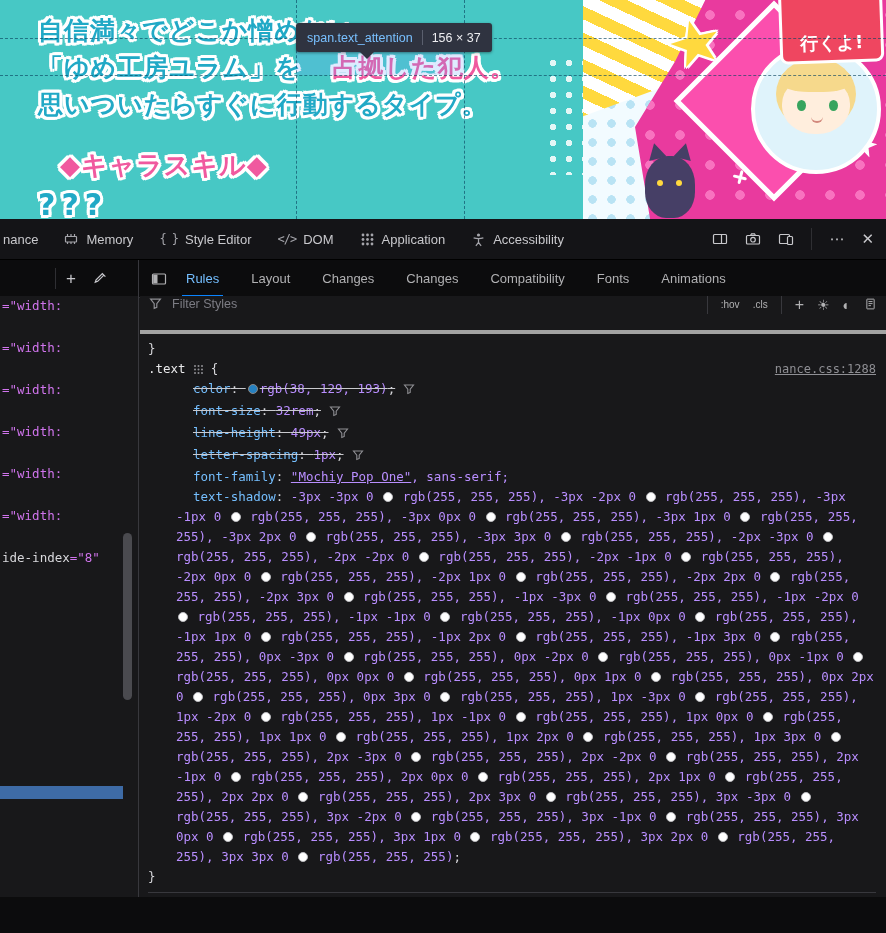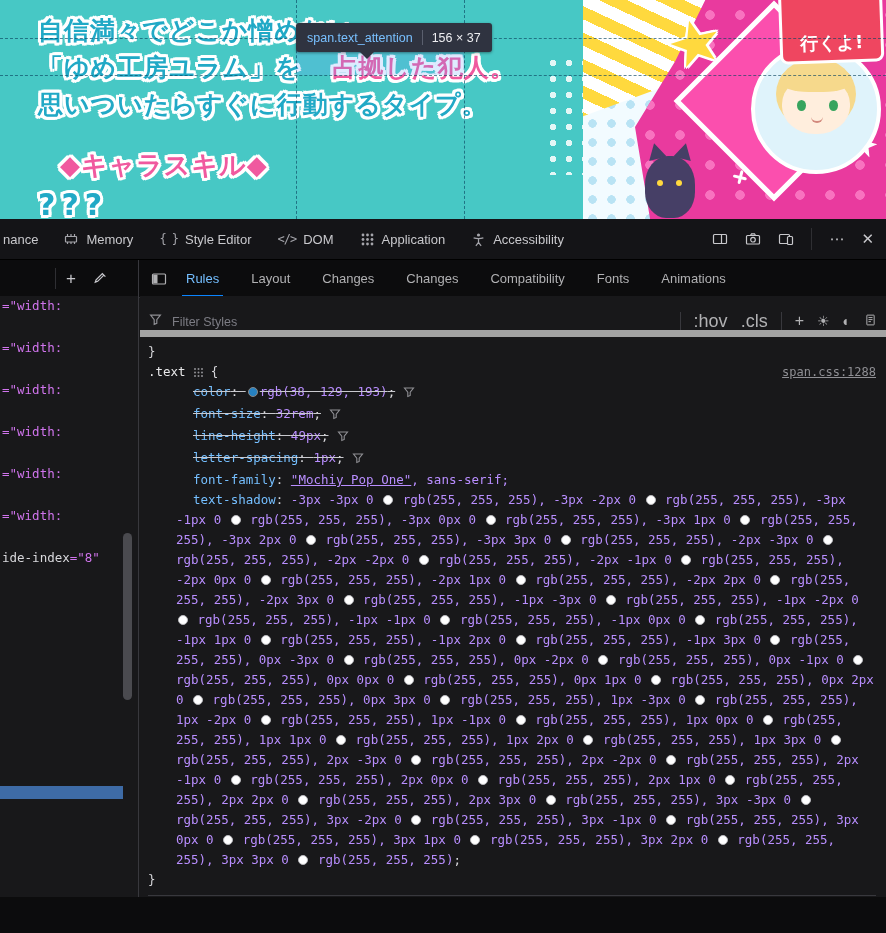--- a/index.html
+++ b/index.html
@@ -100,25 +100,25 @@
   .markup-pane{position:absolute;left:0;top:77px;bottom:0;width:139px;background:#18181a;border-right:1px solid #38383d;box-sizing:border-box;overflow:hidden;}
   .mline{height:42px;box-sizing:border-box;padding:2px 0 0 2px;font-family:"DejaVu Sans Mono",monospace;font-size:12.5px;line-height:16px;white-space:pre;}
   .m-plain{color:#d7d7db;}
   .m-value{color:#d074ed;}
   .selected-bar{position:absolute;top:490px;left:0;width:123px;height:13px;background:#3e6ba6;}
   .m-scrollbar{position:absolute;top:0;bottom:0;right:6px;width:9px;}
   .m-thumb{position:absolute;top:237px;height:167px;left:0;width:9px;background:#4a4a4f;border-radius:5px;}
 
   
   .rules-pane{position:absolute;left:140px;top:77px;right:0;bottom:0;background:#18181a;display:flex;flex-direction:column;}
-  .filter-row{flex:0 0 34px;height:34px;display:flex;align-items:flex-end;border-bottom:7px solid #a3a3a3;padding:0 9px;gap:8px;}
+  .filter-row{flex:0 0 34px;height:34px;display:flex;align-items:flex-start;border-bottom:4px solid #a3a3a3;padding:0 9px;gap:8px;}
   .filter-input{flex:1;min-width:0;background:transparent;border:none;outline:none;color:#d7d7db;font-size:12.5px;font-family:"Liberation Sans",sans-serif;}
   .filter-input::placeholder{color:#7c7c84;}
   .filter-right{display:flex;align-items:center;gap:13px;color:#b1b1b3;}
-  .fbtn{font-size:18px;cursor:default;line-height:1;}
+  .fbtn{font-size:10px;cursor:default;line-height:1;}
   .fbtn.plus{font-size:16px;}
   .fbtn.glyph14{font-size:14px;}
   .vsep2{width:1px;height:18px;background:#38383d;}
 
   .rules-content{flex:1;overflow:hidden;font-family:"DejaVu Sans Mono",monospace;font-size:12.5px;line-height:20px;color:#d7d7db;padding:5px 10px 0 8px;}
   .selector-row{display:flex;align-items:center;gap:7px;}
   .selector{color:#e8e8ea;}
   .drag-icon{display:flex;align-items:center;}
   .source-link{margin-left:auto;color:#8f8f94;text-decoration:underline;font-size:12px;cursor:default;}
   .decl{padding-left:28px;}
@@ -350,21 +350,21 @@
                 <circle cx="9" cy="2" r="1"></circle>
                 <circle cx="2" cy="5.5" r="1"></circle>
                 <circle cx="5.5" cy="5.5" r="1"></circle>
                 <circle cx="9" cy="5.5" r="1"></circle>
                 <circle cx="2" cy="9" r="1"></circle>
                 <circle cx="5.5" cy="9" r="1"></circle>
                 <circle cx="9" cy="9" r="1"></circle>
               </svg>
             </span>
           <span class="punct">{</span>
-          <span class="source-link">span.css:1288</span>
+          <span class="source-link">nance.css:1288</span>
         </div>
         <div id="overridden-list">
             <div class="decl"><span class="strike"><span class="prop">color</span><span class="punct">: </span><span class="swatch" style="background:rgb(38, 129, 193);border-color:#888"></span><span class="val">rgb(38, 129, 193)</span><span class="punct">;</span></span><span class="funnel"><svg width="12" height="12" viewBox="0 0 12 12">
                   <path d="M1.5 2h9L7.2 6.2v3.3l-2.4 1V6.2L1.5 2z" fill="none" stroke="#8f8f94" stroke-width="1.1"></path>
                 </svg></span></div>
             <div class="decl"><span class="strike"><span class="prop">font-size</span><span class="punct">: </span><span class="val">32rem</span><span class="punct">;</span></span><span class="funnel"><svg width="12" height="12" viewBox="0 0 12 12">
                   <path d="M1.5 2h9L7.2 6.2v3.3l-2.4 1V6.2L1.5 2z" fill="none" stroke="#8f8f94" stroke-width="1.1"></path>
                 </svg></span></div>
             <div class="decl"><span class="strike"><span class="prop">line-height</span><span class="punct">: </span><span class="val">49px</span><span class="punct">;</span></span><span class="funnel"><svg width="12" height="12" viewBox="0 0 12 12">
                   <path d="M1.5 2h9L7.2 6.2v3.3l-2.4 1V6.2L1.5 2z" fill="none" stroke="#8f8f94" stroke-width="1.1"></path>

